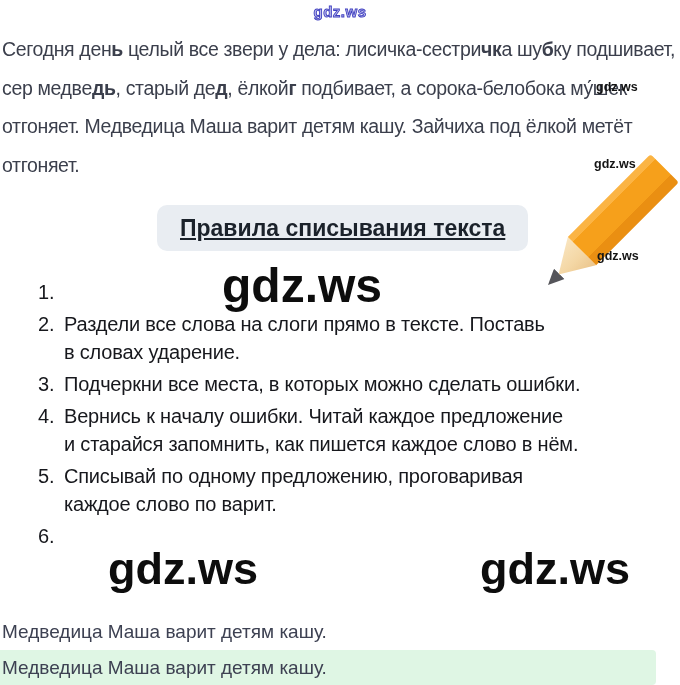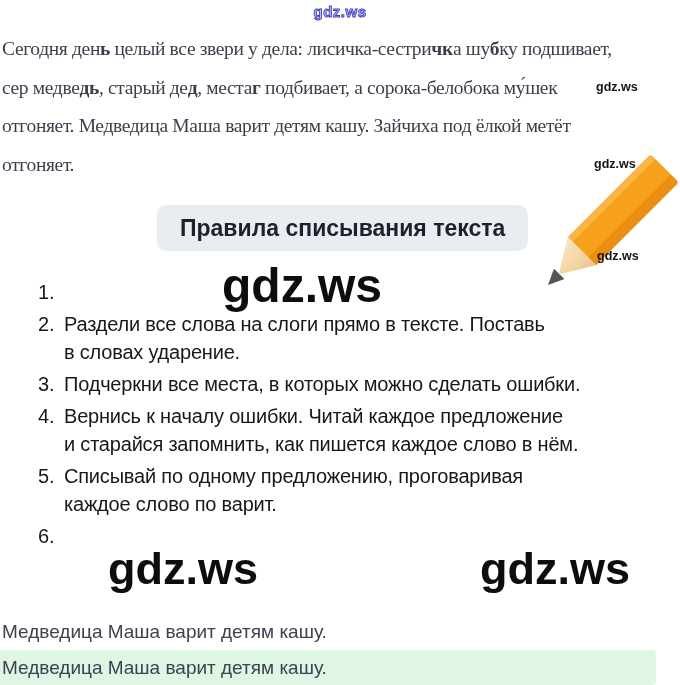--- a/index.html
+++ b/index.html
@@ -31,31 +31,31 @@
   }
   .wm-big-inline{left:222px;top:262px;font-size:48px;}
   .wm-big-bl{left:108px;top:546px;font-size:45px;}
   .wm-big-br{left:480px;top:546px;font-size:45px;}
 
   
   .paragraph{
     padding:30px 0 0 2px;
     font-size:19.5px;letter-spacing:-0.35px;line-height:38.5px;
     color:#3b3f4c;
-    font-family:Liberation Serif, serif;
   }
   .paragraph .pline{white-space:nowrap;}
 
   
   .heading-box{
     display:inline-block;margin:21px 0 0 157px;
     background:#e9edf2;border-radius:10px;
     padding:9px 23px;
     font-size:23px;font-weight:700;color:#1b222b;line-height:28px;
     white-space:nowrap;
+    text-decoration:underline;
   }
 
   
   .rules{
     margin:27px 0 0 38px;
     font-size:20px;line-height:28px;color:#17181d;letter-spacing:-0.2px;
   }
   .rule{display:flex;margin-bottom:4px;}
   .rule .num{flex:0 0 26px;}
   .rule .txt div{white-space:nowrap;}
@@ -115,21 +115,21 @@
 
 <div class="pencil">
   <div class="lead"></div>
   <div class="wood"></div>
   <div class="shaft"></div>
 </div>
 
 
 <div class="paragraph">
     <div class="pline"><span>Сегодня ден</span><span class="b">ь</span><span> целый все звери у дела: лисичка-сестри</span><span class="b">чк</span><span>а шу</span><span class="b">б</span><span>ку подшивает,</span></div>
-    <div class="pline"><span>сер медве</span><span class="b">дь</span><span>, старый де</span><span class="b">д</span><span>, места</span><span class="b">г</span><span> подбивает, а сорока-белобока му́шек</span></div>
+    <div class="pline"><span>сер медве</span><span class="b">дь</span><span>, старый де</span><span class="b">д</span><span>, ёлкой</span><span class="b">г</span><span> подбивает, а сорока-белобока му́шек</span></div>
     <div class="pline"><span>отгоняет. Медведица Маша варит детям кашу. Зайчиха под ёлкой метёт</span></div>
     <div class="pline"><span>отгоняет.</span></div>
   </div>
 
 
 <div class="heading-box">
   <span>Правила списывания текста</span>
 </div>
 
 

